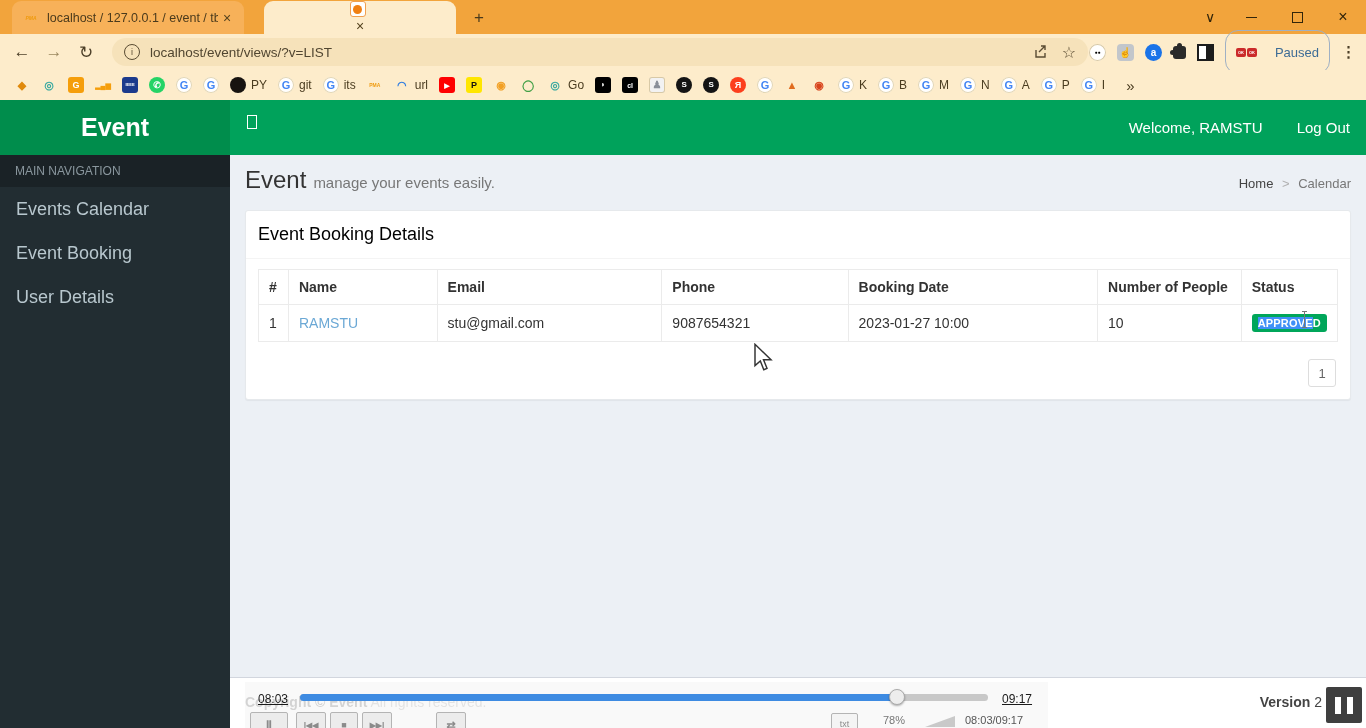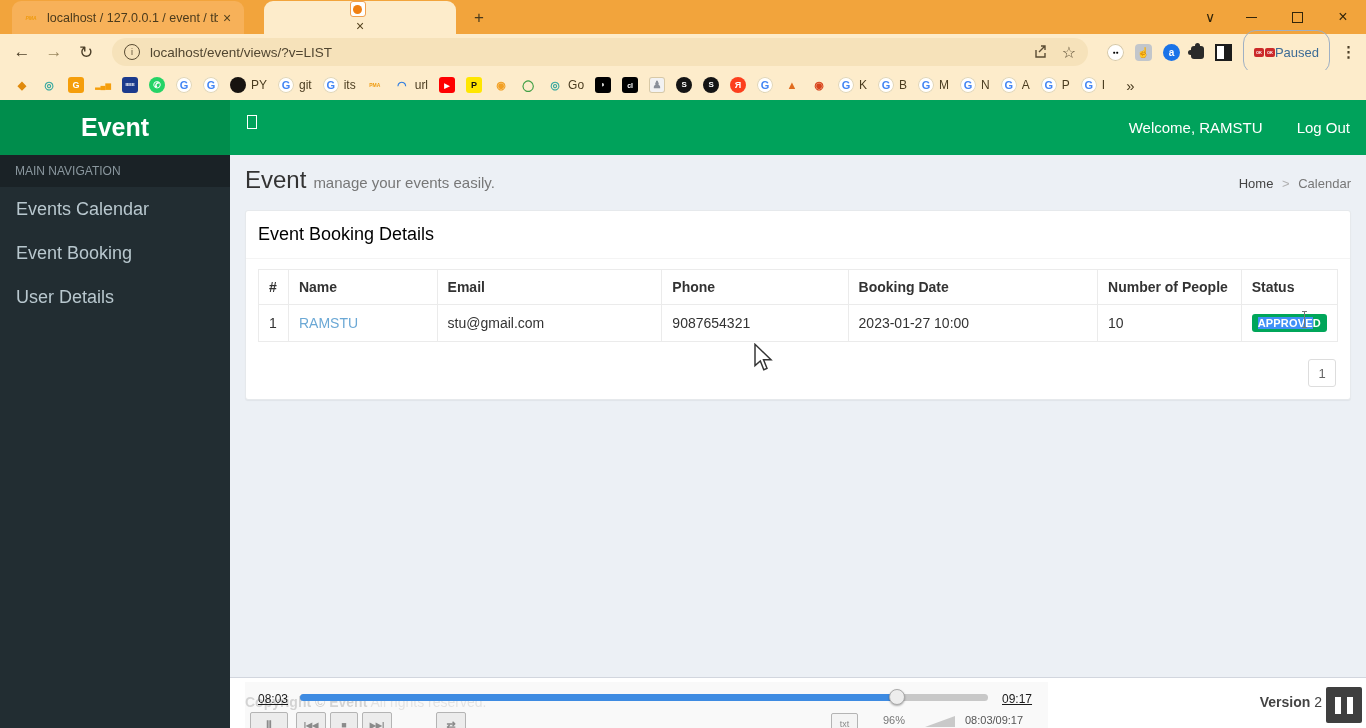--- a/index.html
+++ b/index.html
@@ -34,21 +34,21 @@
   .ext{position:absolute;top:4px;display:flex;align-items:center;gap:11px;height:28px;}
   .ext-ic{width:17px;height:17px;border-radius:50%;display:flex;align-items:center;justify-content:center;font-size:9px;font-weight:bold;}
   .panda{background:#fff;box-shadow:inset 0 0 0 1px #d8c9a6;color:#000;font-size:5px;letter-spacing:0;}
   .handext{background:#c2c6cb;border-radius:4px;color:#686d74;font-size:10px;}
   .aext{background:#1a73e8;color:#fff;font-size:10px;}
   .puzzle{width:13px;height:13px;background:#2a2a2a;border-radius:3px;position:relative;}
   .puzzle::before{content:"";position:absolute;top:-3px;left:4px;width:5px;height:5px;background:#2a2a2a;border-radius:50%;}
   .puzzle::after{content:"";position:absolute;left:-3px;top:4px;width:5px;height:5px;background:#2a2a2a;border-radius:50%;}
   .reader{width:13px;height:13px;border:2px solid #1c1c1c;background:#fff;position:relative;}
   .reader::after{content:"";position:absolute;right:0;top:0;bottom:0;width:6px;background:#1c1c1c;}
-  .paused-pill{height:26px;border:1px solid #9fb0c4;border-radius:13px;display:flex;align-items:center;padding:8px 10px;gap:0;}
+  .paused-pill{height:26px;border:1px solid #9fb0c4;border-radius:13px;display:flex;align-items:center;padding:8px 10px;gap:18px;}
   .ok-badges{display:flex;gap:1px;}
   .ok-badges i{width:10px;height:9px;background:#cb2a2a;border-radius:2px;color:#fff;font-style:normal;font-size:4px;display:flex;align-items:center;justify-content:center;font-weight:bold;}
   .paused-txt{font-size:13px;color:#3d6c96;}
   .kebab{font-size:15px;color:#4c3f28;font-weight:bold;}
 
   .bmbar{position:absolute;top:70px;left:0;right:0;height:30px;background:var(--toolbar-cream,#fdeccb);display:flex;align-items:center;padding-left:14px;gap:11px;overflow:hidden;}
   .bm{display:flex;align-items:center;gap:5px;font-size:12px;color:#4a3c20;flex:none;}
   .bm-ic{width:16px;height:16px;display:flex;align-items:center;justify-content:center;font-size:11px;font-weight:bold;line-height:1;flex:none;}
   .bm-ic.circle{border-radius:50%;}
   .bm-ic.sq{border-radius:3px;}
@@ -362,21 +362,21 @@
   </div>
   <div class="phandle"></div>
   <span class="pt" style="left:1002px;top:692px">09:17</span>
 
   <div class="pbtn" style="left:250px;width:38px;font-size:13px">Ⅱ</div>
   <div class="pbtn" style="left:296px;width:30px;font-size:8px">Ⅰ◀◀</div>
   <div class="pbtn" style="left:330px;width:28px;font-size:9px">■</div>
   <div class="pbtn" style="left:362px;width:30px;font-size:8px">▶▶Ⅰ</div>
   <div class="pbtn" style="left:436px;width:30px;font-size:11px">⇄</div>
   <div class="pbtn" style="left:831px;top:713px;width:27px;height:22px;background:#f4f4f4;font-size:9px;font-weight:normal">txt</div>
-  <span class="ptxt" style="left:883px;top:714px;font-size:11px">96%</span>
+  <span class="ptxt" style="left:883px;top:714px;font-size:11px">78%</span>
   <span class="ramp"></span>
   <span class="ptxt" style="left:965px;top:714px;font-size:11px;color:#555">08:03/09:17</span>
 
   <div class="bigpause">
       <i></i>
       <i></i>
     </div>
 
   <svg class="cursor" width="20" height="28" viewBox="0 0 14 21">
     <polygon points="1,1 1,17 5,13.5 7.6,20 10,19 7.4,12.6 13,12.6" fill="#fff" stroke="#333" stroke-width="1.1"></polygon>

